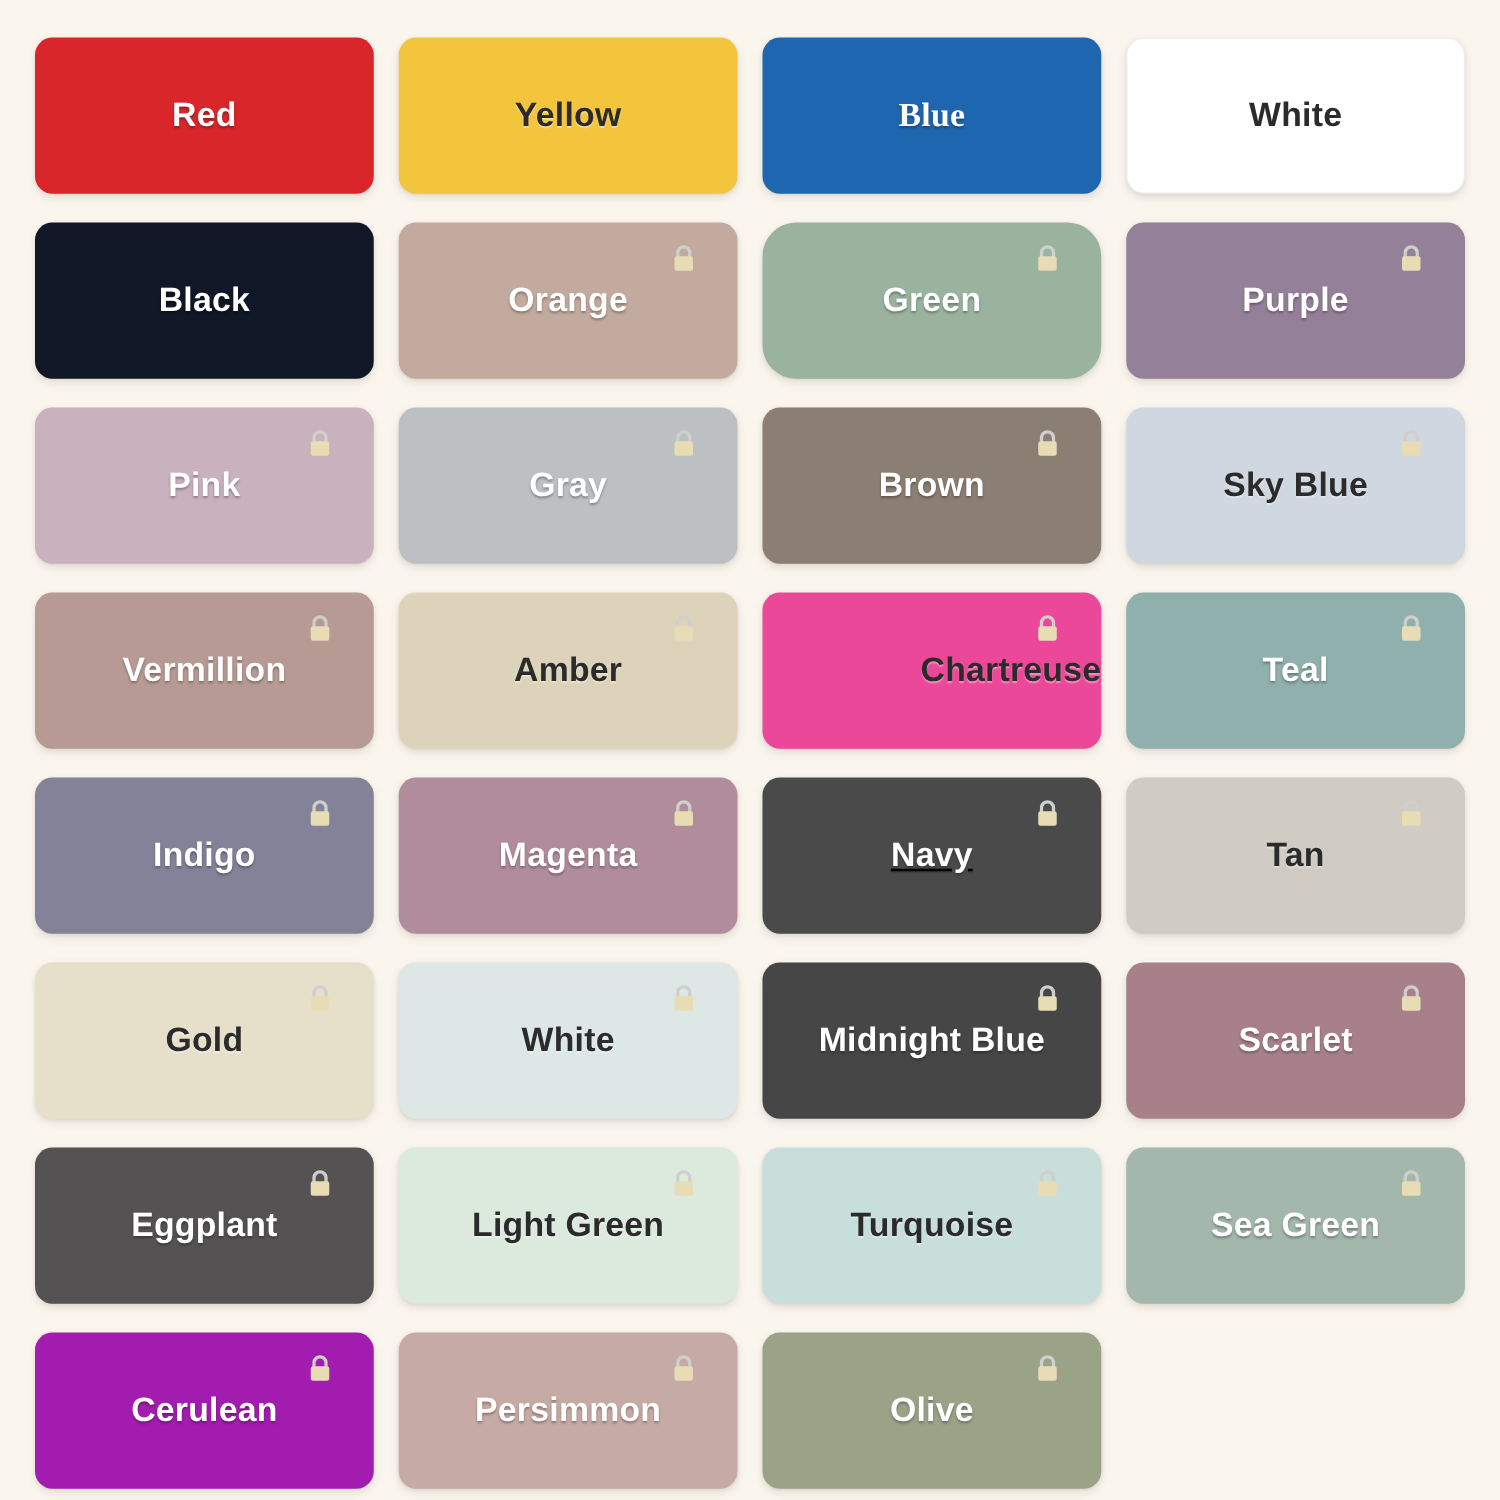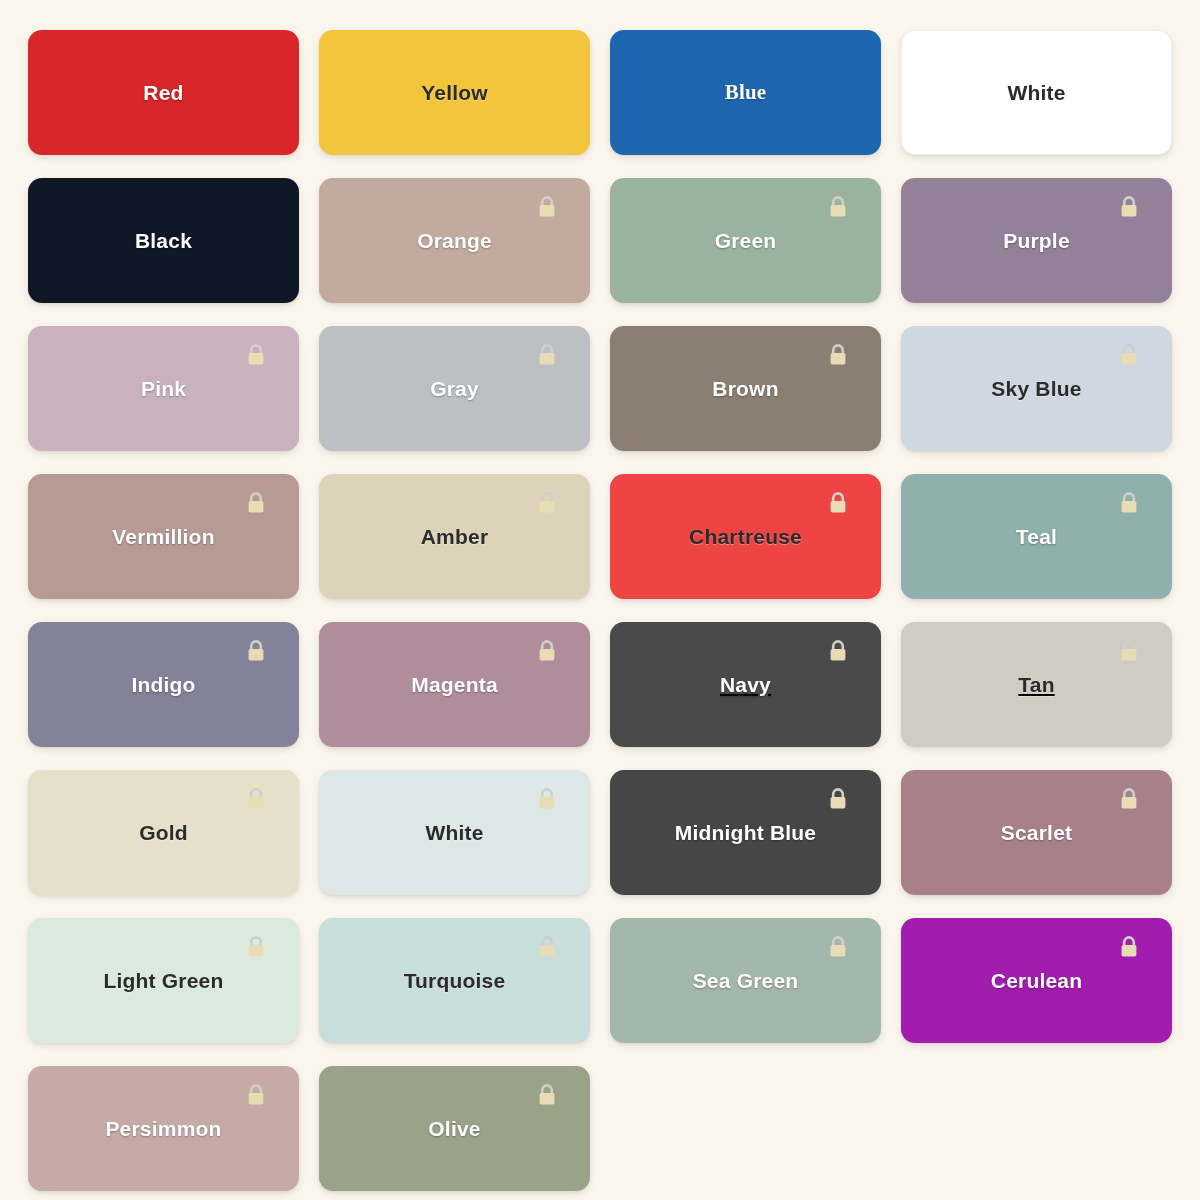--- a/index.html
+++ b/index.html
@@ -38,21 +38,21 @@
     cursor: pointer;
   }
 
   .swatch-card.has-border {
     box-shadow: 0 3px 7px rgba(90, 75, 55, 0.13),
                 0 1px 2px rgba(90, 75, 55, 0.08),
                 inset 0 0 0 1px rgba(0, 0, 0, 0.07);
   }
 
   .swatch-label {
-    font-size: 21px;
+    font-size: 27px;
     font-weight: bold;
     letter-spacing: 0.2px;
     line-height: 1;
     user-select: none;
     pointer-events: none;
   }
 
   .swatch-label.light-text {
     color: #ffffff;
     text-shadow: 0 1px 2px rgba(0, 0, 0, 0.30);
@@ -98,21 +98,21 @@
     </div>
     <div class="swatch-card" style="background: rgb(194, 170, 158);">
       <span class="swatch-label light-text">Orange</span>
       <span class="lock-icon">
         <svg viewBox="0 0 22 26" xmlns="http://www.w3.org/2000/svg">
           <path d="M6.2 11.5 V8.2 a4.8 4.8 0 0 1 9.6 0 V11.5" fill="none" stroke="#cfcfcb" stroke-width="2.6" stroke-linecap="round"></path>
           <rect x="3.6" y="11" width="14.8" height="11.6" rx="1.8" fill="#e8dcb5"></rect>
         </svg>
       </span>
     </div>
-    <div class="swatch-card" style="background: rgb(154, 179, 159);">
+    <div class="swatch-card" style="background: rgb(154, 179, 159); border-radius: 27px;">
       <span class="swatch-label light-text">Green</span>
       <span class="lock-icon">
         <svg viewBox="0 0 22 26" xmlns="http://www.w3.org/2000/svg">
           <path d="M6.2 11.5 V8.2 a4.8 4.8 0 0 1 9.6 0 V11.5" fill="none" stroke="#cfcfcb" stroke-width="2.6" stroke-linecap="round"></path>
           <rect x="3.6" y="11" width="14.8" height="11.6" rx="1.8" fill="#e8dcb5"></rect>
         </svg>
       </span>
     </div>
     <div class="swatch-card" style="background: rgb(148, 128, 152);">
       <span class="swatch-label light-text">Purple</span>
@@ -170,21 +170,21 @@
     </div>
     <div class="swatch-card" style="background: rgb(221, 211, 186);">
       <span class="swatch-label dark-text">Amber</span>
       <span class="lock-icon">
         <svg viewBox="0 0 22 26" xmlns="http://www.w3.org/2000/svg">
           <path d="M6.2 11.5 V8.2 a4.8 4.8 0 0 1 9.6 0 V11.5" fill="none" stroke="#cfcfcb" stroke-width="2.6" stroke-linecap="round"></path>
           <rect x="3.6" y="11" width="14.8" height="11.6" rx="1.8" fill="#e8dcb5"></rect>
         </svg>
       </span>
     </div>
-    <div class="swatch-card" style="background: #ef4444;">
+    <div class="swatch-card" style="background: #ec4899; justify-content: flex-end;">
       <span class="swatch-label dark-text">Chartreuse</span>
       <span class="lock-icon">
         <svg viewBox="0 0 22 26" xmlns="http://www.w3.org/2000/svg">
           <path d="M6.2 11.5 V8.2 a4.8 4.8 0 0 1 9.6 0 V11.5" fill="none" stroke="#cfcfcb" stroke-width="2.6" stroke-linecap="round"></path>
           <rect x="3.6" y="11" width="14.8" height="11.6" rx="1.8" fill="#e8dcb5"></rect>
         </svg>
       </span>
     </div>
     <div class="swatch-card" style="background: rgb(143, 176, 172);">
       <span class="swatch-label light-text">Teal</span>
@@ -215,21 +215,21 @@
     </div>
     <div class="swatch-card" style="background: rgb(74, 74, 74); text-decoration: underline;">
       <span class="swatch-label light-text">Navy</span>
       <span class="lock-icon">
         <svg viewBox="0 0 22 26" xmlns="http://www.w3.org/2000/svg">
           <path d="M6.2 11.5 V8.2 a4.8 4.8 0 0 1 9.6 0 V11.5" fill="none" stroke="#cfcfcb" stroke-width="2.6" stroke-linecap="round"></path>
           <rect x="3.6" y="11" width="14.8" height="11.6" rx="1.8" fill="#e8dcb5"></rect>
         </svg>
       </span>
     </div>
-    <div class="swatch-card" style="background: rgb(208, 204, 196); text-decoration: underline;">
+    <div class="swatch-card" style="background: rgb(208, 204, 196);">
       <span class="swatch-label dark-text">Tan</span>
       <span class="lock-icon">
         <svg viewBox="0 0 22 26" xmlns="http://www.w3.org/2000/svg">
           <path d="M6.2 11.5 V8.2 a4.8 4.8 0 0 1 9.6 0 V11.5" fill="none" stroke="#cfcfcb" stroke-width="2.6" stroke-linecap="round"></path>
           <rect x="3.6" y="11" width="14.8" height="11.6" rx="1.8" fill="#e8dcb5"></rect>
         </svg>
       </span>
     </div>
     <div class="swatch-card" style="background: rgb(230, 224, 203);">
       <span class="swatch-label dark-text">Gold</span>
@@ -260,20 +260,29 @@
     </div>
     <div class="swatch-card" style="background: rgb(167, 128, 138);">
       <span class="swatch-label light-text">Scarlet</span>
       <span class="lock-icon">
         <svg viewBox="0 0 22 26" xmlns="http://www.w3.org/2000/svg">
           <path d="M6.2 11.5 V8.2 a4.8 4.8 0 0 1 9.6 0 V11.5" fill="none" stroke="#cfcfcb" stroke-width="2.6" stroke-linecap="round"></path>
           <rect x="3.6" y="11" width="14.8" height="11.6" rx="1.8" fill="#e8dcb5"></rect>
         </svg>
       </span>
     </div>
+    <div class="swatch-card" style="background: rgb(84, 82, 82);">
+      <span class="swatch-label light-text">Eggplant</span>
+      <span class="lock-icon">
+        <svg viewBox="0 0 22 26" xmlns="http://www.w3.org/2000/svg">
+          <path d="M6.2 11.5 V8.2 a4.8 4.8 0 0 1 9.6 0 V11.5" fill="none" stroke="#cfcfcb" stroke-width="2.6" stroke-linecap="round"></path>
+          <rect x="3.6" y="11" width="14.8" height="11.6" rx="1.8" fill="#e8dcb5"></rect>
+        </svg>
+      </span>
+    </div>
     <div class="swatch-card" style="background: rgb(220, 234, 222);">
       <span class="swatch-label dark-text">Light Green</span>
       <span class="lock-icon">
         <svg viewBox="0 0 22 26" xmlns="http://www.w3.org/2000/svg">
           <path d="M6.2 11.5 V8.2 a4.8 4.8 0 0 1 9.6 0 V11.5" fill="none" stroke="#cfcfcb" stroke-width="2.6" stroke-linecap="round"></path>
           <rect x="3.6" y="11" width="14.8" height="11.6" rx="1.8" fill="#e8dcb5"></rect>
         </svg>
       </span>
     </div>
     <div class="swatch-card" style="background: rgb(200, 222, 219);">

